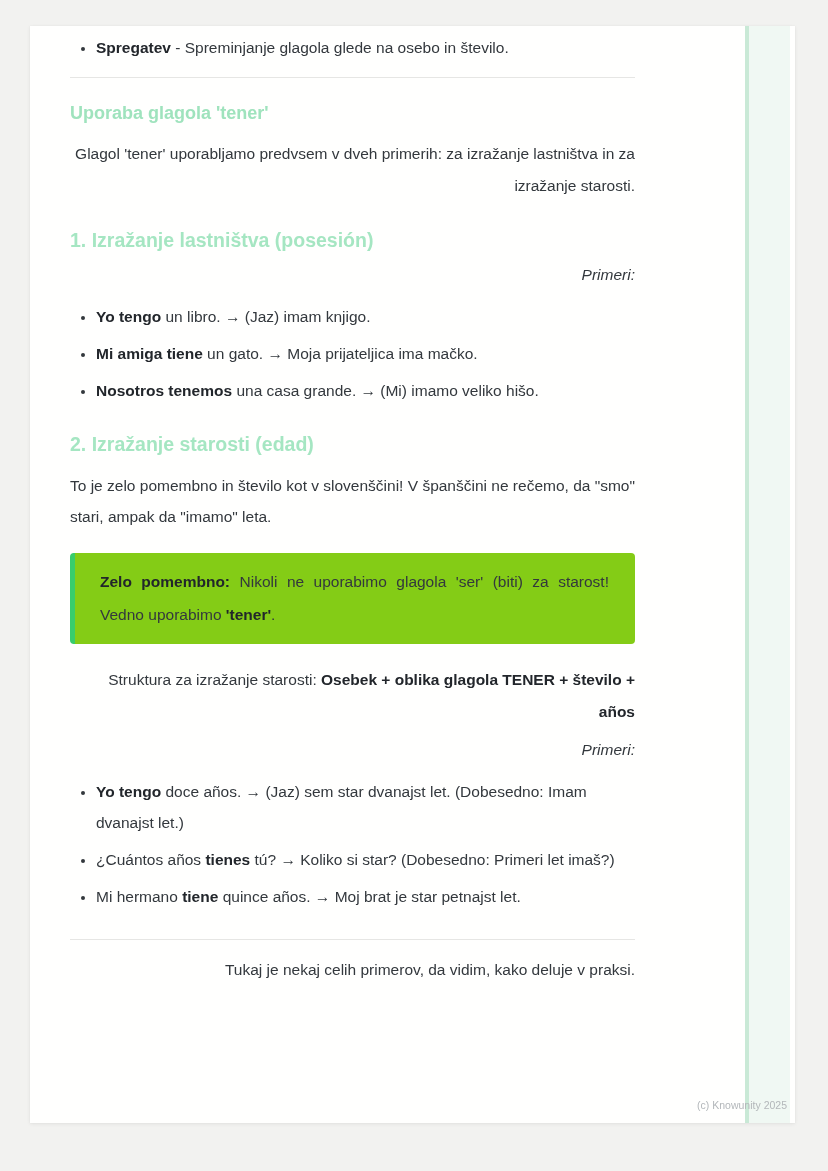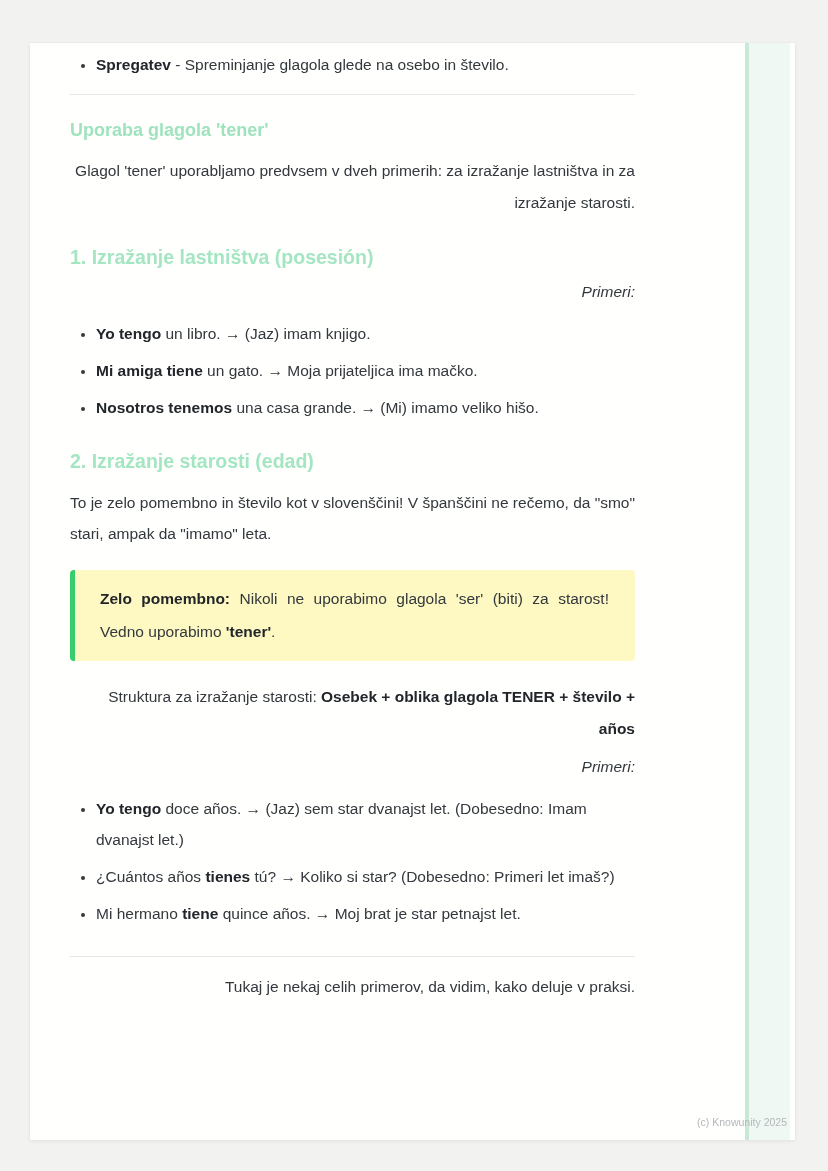--- a/index.html
+++ b/index.html
@@ -5,21 +5,21 @@
   * { box-sizing: border-box; }
   html, body { margin: 0; padding: 0; }
   body {
     width: 828px; height: 1171px;
     background: #f2f2f0;
     position: relative;
     font-family: "Liberation Sans", "DejaVu Sans", sans-serif;
     -webkit-font-smoothing: antialiased;
   }
   .page {
-    position: absolute; left: 30px; top: 43px;
+    position: absolute; left: 30px; top: 26px;
     width: 765px; height: 1097px;
     background: #fffffe;
     box-shadow: 0 1px 4px rgba(0,0,0,.07), 0 0 1px rgba(0,0,0,.05);
   }
   .stripe-fill {
     position: absolute; top: 0; bottom: 0; right: 5px; width: 41px;
     background: #f0f8f3;
   }
   .stripe-line {
     position: absolute; top: 0; bottom: 0; right: 46px; width: 4px;
@@ -46,21 +46,21 @@
   }
   h2.sub-title {
     font-size: 19.5px; line-height: 1.3; font-weight: bold;
     color: #a5e6c2; margin: 26px 0 0 0;
   }
   p { margin: 12px 0 0 0; text-align: right; }
   p.justify { text-align: justify; }
   p.examples-label { font-style: italic; margin-top: 6px; }
   .callout {
     margin-top: 20px;
-    background: #fef9c3;
+    background: #84cc16;
     border-left: 5px solid #38cd6c;
     border-radius: 4px;
     padding: 13px 26px 13px 25px;
     text-align: justify;
     line-height: 2.1;
   }
   .footer-copyright {
     position: absolute; right: 8px; bottom: 12px;
     font-size: 10.5px; color: #b3b7ba;
     z-index: 2;

